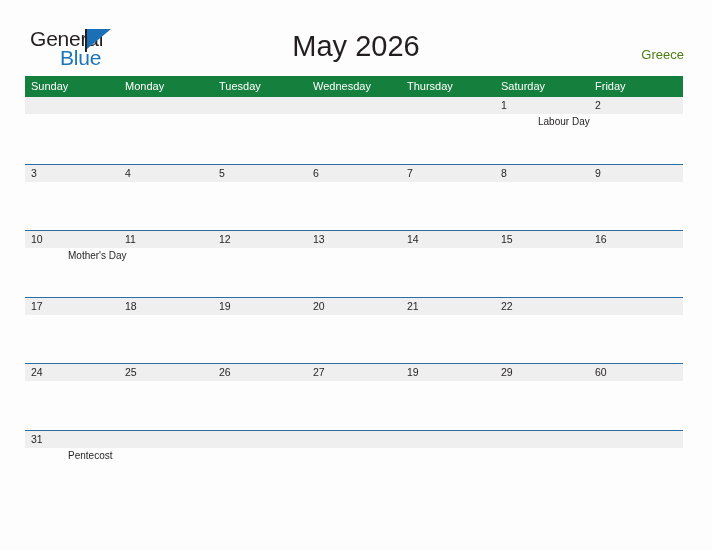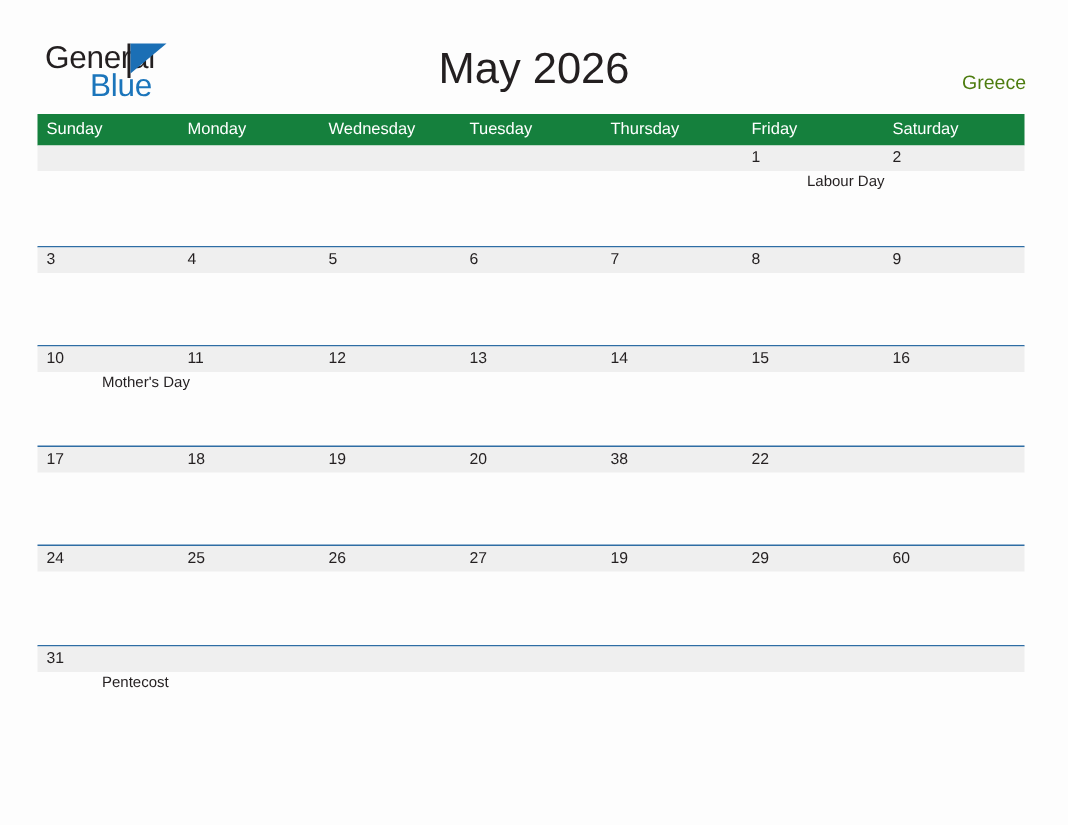--- a/index.html
+++ b/index.html
@@ -182,25 +182,25 @@
 
     <div class="region">Greece</div>
 
   </div>
 
   <div class="calendar">
 
     <div class="dow-row">
       <div class="dow-cell">Sunday</div>
       <div class="dow-cell">Monday</div>
+      <div class="dow-cell">Tuesday</div>
       <div class="dow-cell">Wednesday</div>
-      <div class="dow-cell">Tuesday</div>
       <div class="dow-cell">Thursday</div>
+      <div class="dow-cell">Saturday</div>
       <div class="dow-cell">Friday</div>
-      <div class="dow-cell">Saturday</div>
     </div>
 
     <div id="weeks-container">
         <div class="week-row first">
           <div class="week-band"></div>
           <div class="day-cell">
             <span class="day-num"></span>
             <div class="day-events"></div>
           </div>
           <div class="day-cell">
@@ -306,21 +306,21 @@
           </div>
           <div class="day-cell">
             <span class="day-num">19</span>
             <div class="day-events"></div>
           </div>
           <div class="day-cell">
             <span class="day-num">20</span>
             <div class="day-events"></div>
           </div>
           <div class="day-cell">
-            <span class="day-num">38</span>
+            <span class="day-num">21</span>
             <div class="day-events"></div>
           </div>
           <div class="day-cell">
             <span class="day-num">22</span>
             <div class="day-events"></div>
           </div>
         </div>
         <div class="week-row">
           <div class="week-band"></div>
           <div class="day-cell">

